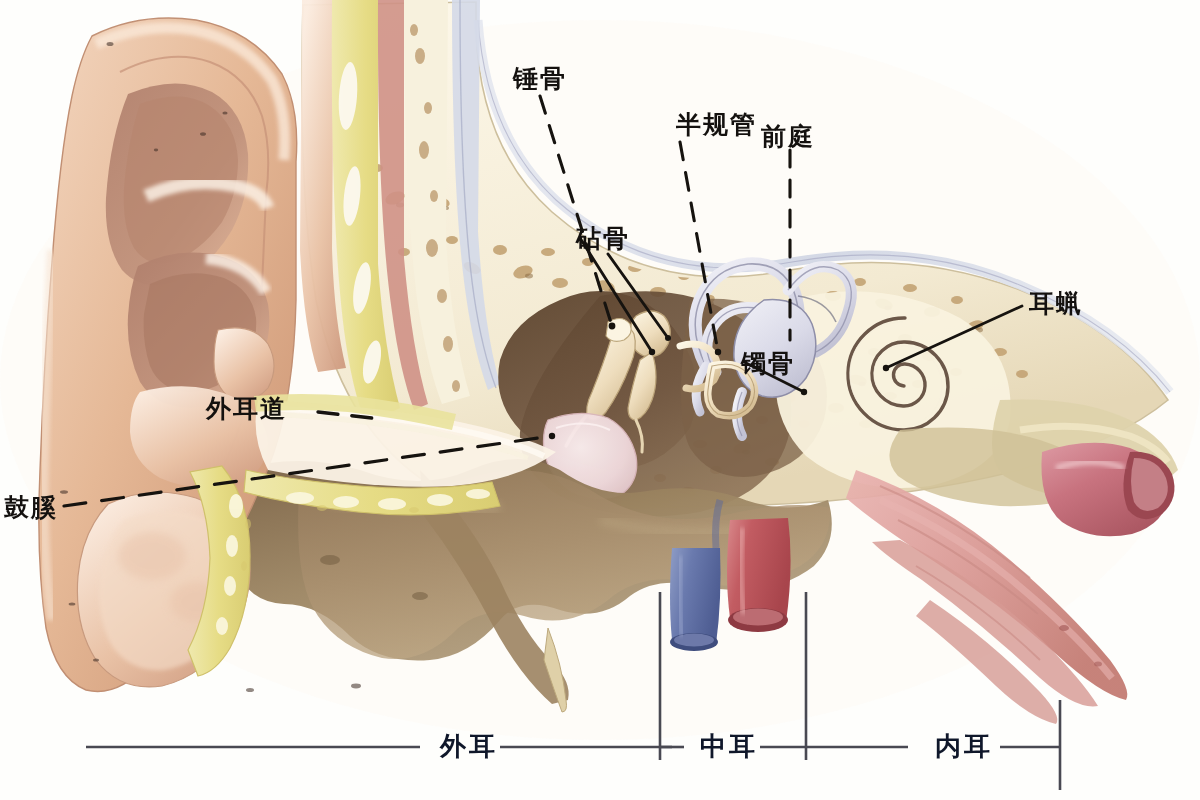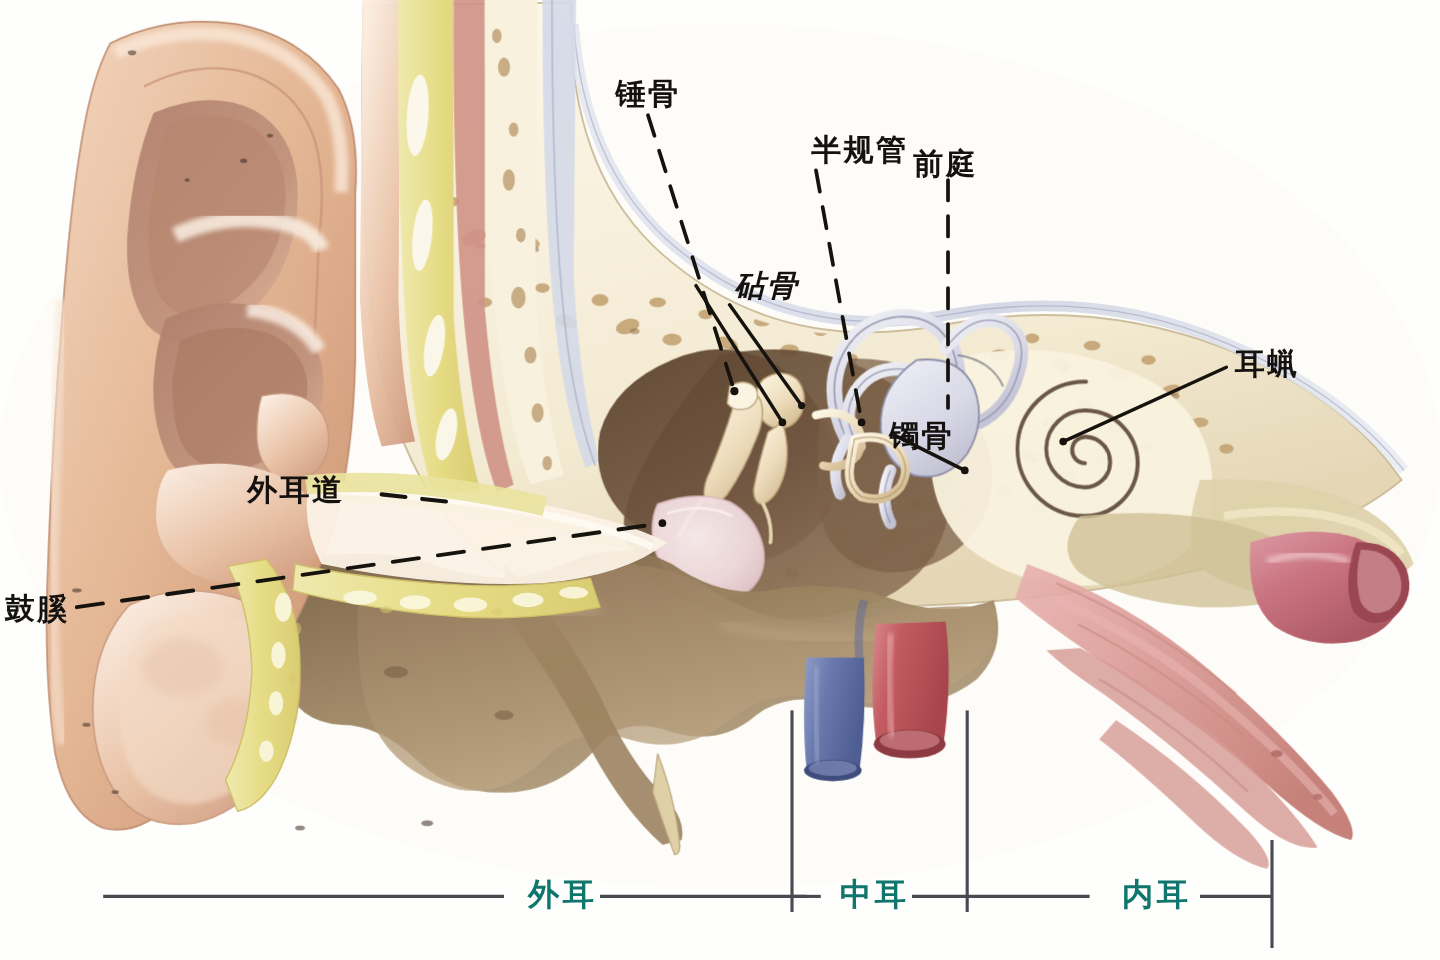--- a/index.html
+++ b/index.html
@@ -24,21 +24,21 @@
     color: #14110f;
     font-family: "DejaVu Serif", "Liberation Serif", serif;
     font-size: 25px;
     font-weight: 700;
     letter-spacing: 2px;
     white-space: nowrap;
     line-height: 1;
   }
   .bracket-label {
     position: absolute;
-    color: #0f766e;
+    color: #0f172a;
     font-family: "DejaVu Serif", "Liberation Serif", serif;
     font-size: 26px;
     font-weight: 700;
     letter-spacing: 3px;
     white-space: nowrap;
     line-height: 1;
   }
   .watermark {
     position: absolute;
     font-family: "DejaVu Sans", "Liberation Sans", sans-serif;
@@ -571,21 +571,21 @@
 
     <rect x="0" y="0" width="1200" height="800" fill="none"></rect>
   </svg>
 
   <div class="label" style="left:513px; top:66px;">锤骨</div>
 
   <div class="label" style="left:636px; top:112px;margin-left:40px;">半规管</div>
 
   <div class="label" style="left:761px; top:124px;">前庭</div>
 
-  <div class="label" style="left:612px; top:226px;font-style:italic;">砧骨</div>
+  <div class="label" style="left:576px; top:226px;">砧骨</div>
 
   <div class="label" style="left:1029px; top:291px;text-align:right;">耳蝋</div>
 
   <div class="label" style="left:741px; top:351px;">镯骨</div>
 
   <div class="label" style="left:206px; top:398px;font-family:Liberation Mono, monospace;">外耳道</div>
 
   <div class="label" style="left:4px; top:495px;">鼓膎</div>
 
   <div class="bracket-label" style="left:440px; top:733px;">外耳</div>

